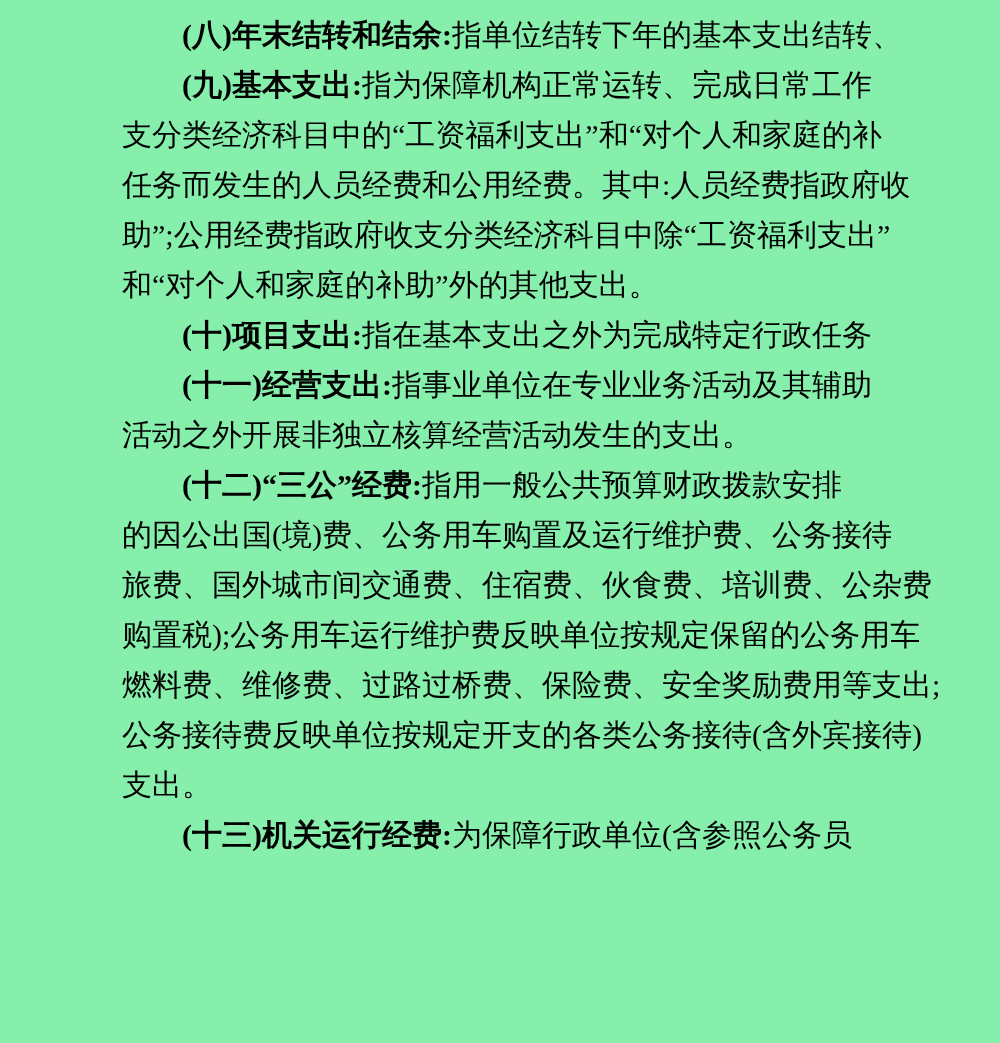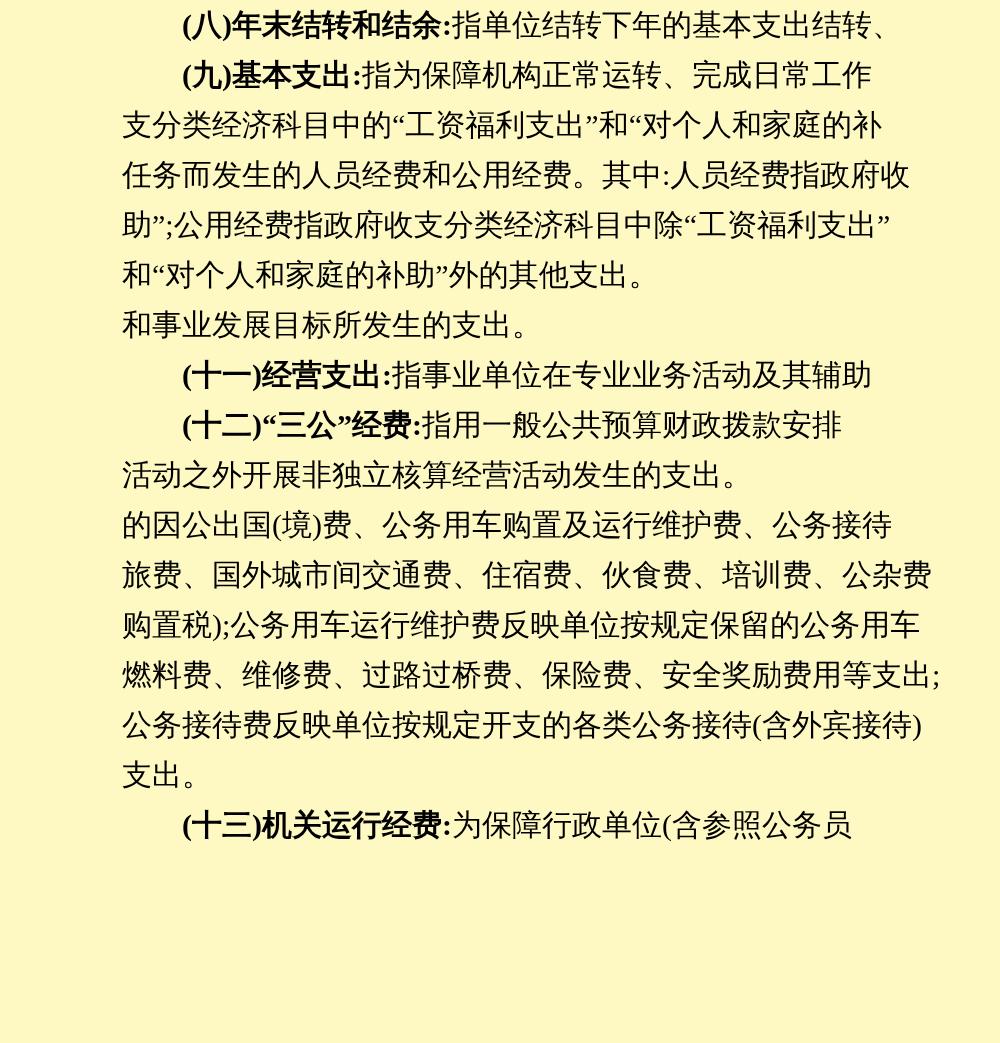--- a/index.html
+++ b/index.html
@@ -9,22 +9,22 @@
   body {
     width: 1000px;
     height: 1043px;
     background: #ffffff;
     overflow: hidden;
   }
   .page {
     box-sizing: border-box;
     width: 1000px;
     height: 1043px;
-    padding: 0 55px 0 122px;
-    background: #fef9c3;
+    padding: 10px 55px 0 122px;
+    background: #86efac;
   }
   .doc-line {
     font-family: "Liberation Serif", "DejaVu Serif", serif;
     font-size: 30px;
     line-height: 50px;
     color: #000000;
     white-space: nowrap;
     letter-spacing: 0px;
   }
   .doc-line.first-line {
@@ -37,24 +37,24 @@
 </head>
 <body>
 
 <div class="page">
     <div class="doc-line first-line"><span class="para-heading">(八)年末结转和结余:</span><span>指单位结转下年的基本支出结转、</span></div>
     <div class="doc-line first-line"><span class="para-heading">(九)基本支出:</span><span>指为保障机构正常运转、完成日常工作</span></div>
     <div class="doc-line"><span>支分类经济科目中的“工资福利支出”和“对个人和家庭的补</span></div>
     <div class="doc-line"><span>任务而发生的人员经费和公用经费。其中:人员经费指政府收</span></div>
     <div class="doc-line"><span>助”;公用经费指政府收支分类经济科目中除“工资福利支出”</span></div>
     <div class="doc-line"><span>和“对个人和家庭的补助”外的其他支出。</span></div>
-    <div class="doc-line"><span>和事业发展目标所发生的支出。</span></div>
+    <div class="doc-line first-line"><span class="para-heading">(十)项目支出:</span><span>指在基本支出之外为完成特定行政任务</span></div>
     <div class="doc-line first-line"><span class="para-heading">(十一)经营支出:</span><span>指事业单位在专业业务活动及其辅助</span></div>
+    <div class="doc-line"><span>活动之外开展非独立核算经营活动发生的支出。</span></div>
     <div class="doc-line first-line"><span class="para-heading">(十二)“三公”经费:</span><span>指用一般公共预算财政拨款安排</span></div>
-    <div class="doc-line"><span>活动之外开展非独立核算经营活动发生的支出。</span></div>
     <div class="doc-line"><span>的因公出国(境)费、公务用车购置及运行维护费、公务接待</span></div>
     <div class="doc-line"><span>旅费、国外城市间交通费、住宿费、伙食费、培训费、公杂费</span></div>
     <div class="doc-line"><span>购置税);公务用车运行维护费反映单位按规定保留的公务用车</span></div>
     <div class="doc-line"><span>燃料费、维修费、过路过桥费、保险费、安全奖励费用等支出;</span></div>
     <div class="doc-line"><span>公务接待费反映单位按规定开支的各类公务接待(含外宾接待)</span></div>
     <div class="doc-line"><span>支出。</span></div>
     <div class="doc-line first-line"><span class="para-heading">(十三)机关运行经费:</span><span>为保障行政单位(含参照公务员</span></div>
   </div>
 
 </body></html>

